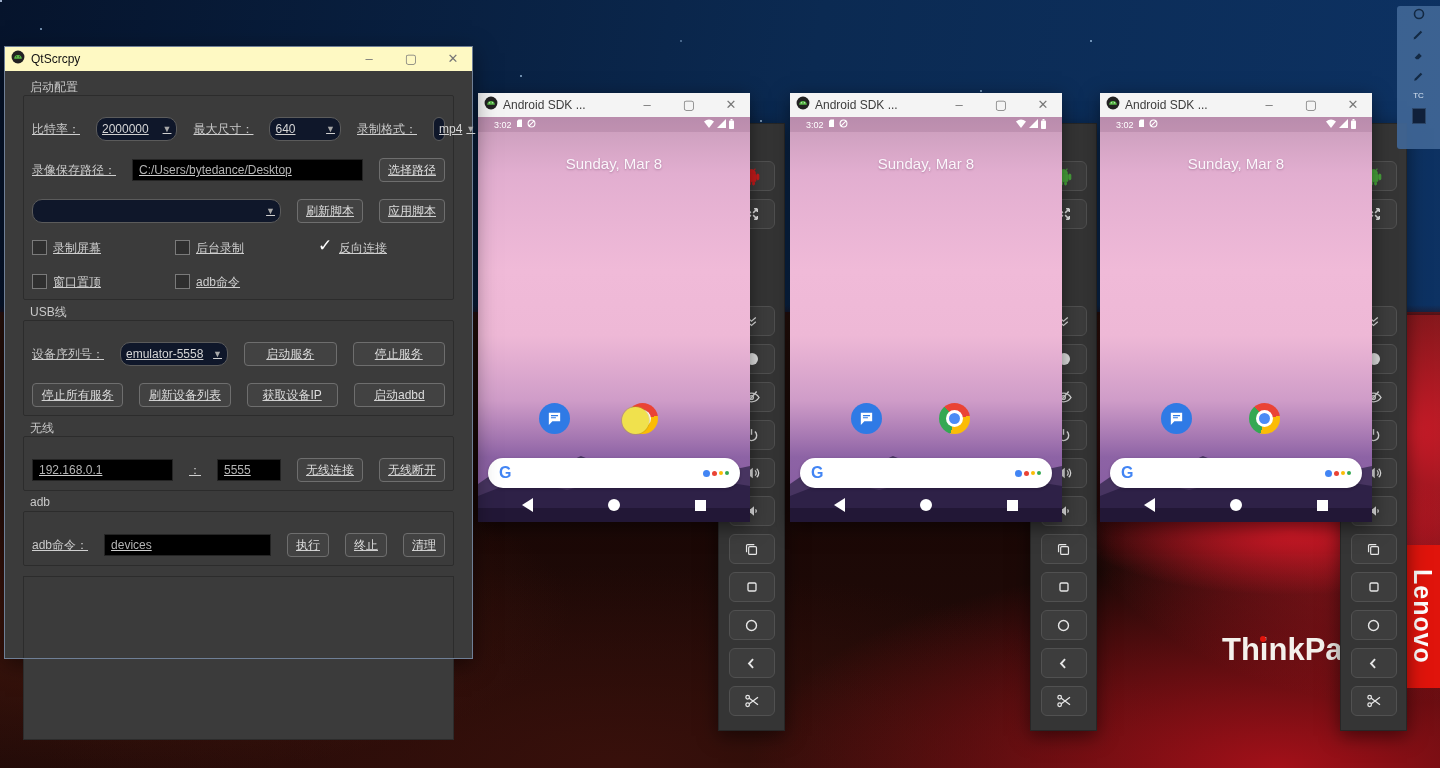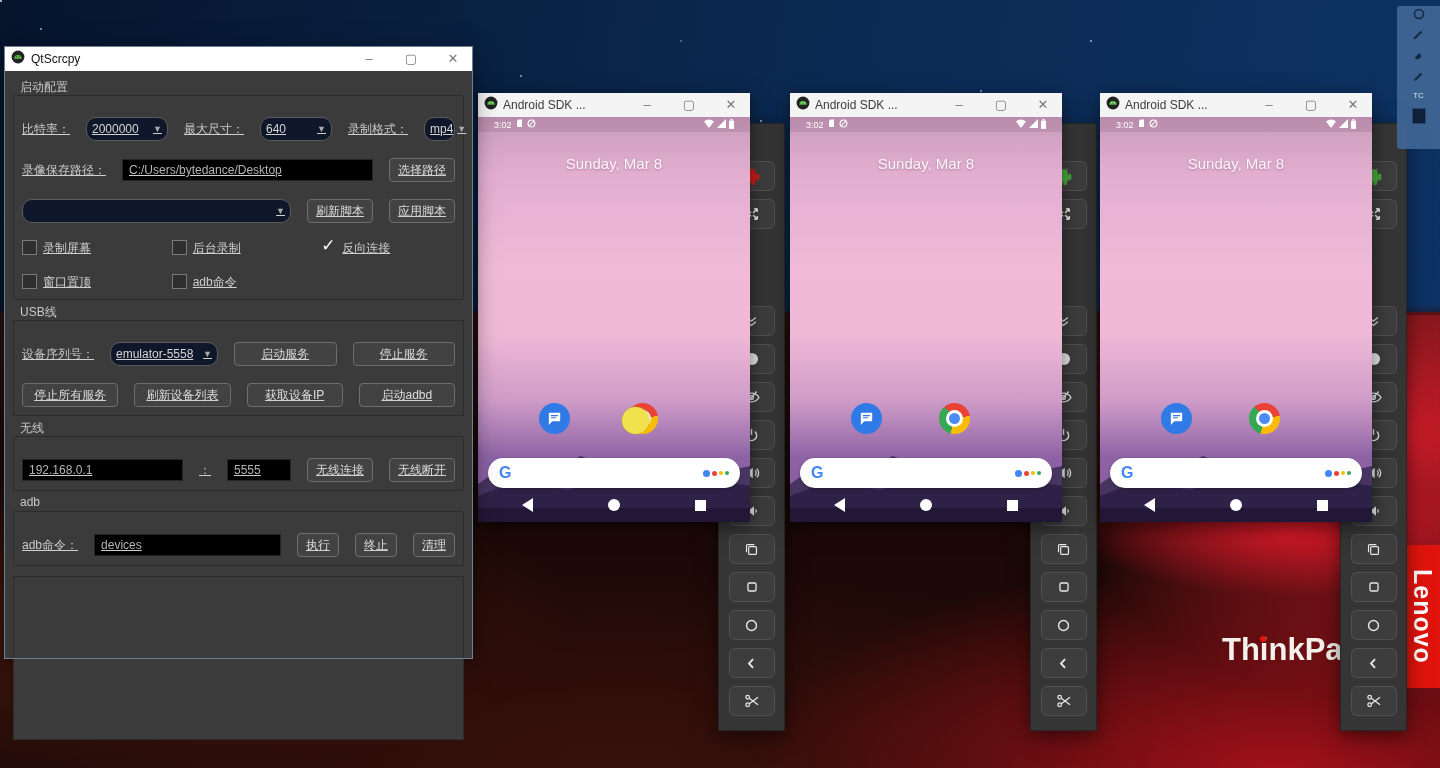--- a/index.html
+++ b/index.html
@@ -31,25 +31,25 @@
   
   .annot-bar{position:absolute;right:0;top:6px;width:43px;height:142px;background:rgba(64,102,150,.92);
        border-radius:3px 0 0 3px;display:flex;flex-direction:column;align-items:center;gap:8px;
        padding-top:1px;z-index:6;}
   .annot-ic{width:13px;height:13px;color:#132943;display:flex;align-items:center;justify-content:center;}
   .annot-label{color:#d8e4f2;font-size:8px;}
   .annot-swatch{width:12px;height:14px;background:#10203a;border:1px solid #2c4668;}
   
   .qs-window{position:absolute;left:5px;top:47px;width:467px;height:611px;z-index:5;
        box-shadow:0 6px 22px rgba(0,0,0,.55);outline:1px solid #6f7f96;}
-  .qs-titlebar{height:24px;background:#ffffff;display:flex;align-items:center;padding:0 6px;gap:6px;}
+  .qs-titlebar{height:24px;background:#fef9c3;display:flex;align-items:center;padding:0 6px;gap:6px;}
   .qs-title{font-size:12px;color:#111;}
   .win-ctrls{margin-left:auto;display:flex;gap:16px;align-items:center;}
   .win-ctrl{width:26px;text-align:center;color:#777;font-size:13px;cursor:default;line-height:24px;}
-  .qs-body{height:587px;background:#3b3b3b;padding:4px 4px;box-sizing:border-box;color:#cfcfcf;font-size:12px;}
+  .qs-body{height:587px;background:#3b3b3b;padding:4px 14px;box-sizing:border-box;color:#cfcfcf;font-size:12px;}
   .qs-group{border:1px solid #2c2c2c;border-radius:2px;margin:20px 4px 0;padding:4px 8px 8px;position:relative;}
   .qs-group-title{position:absolute;top:-17px;left:6px;font-size:12px;color:#c9c9c9;}
   .qs-row{display:flex;align-items:center;gap:16px;margin-top:17px;text-decoration:underline;}
   .qs-label{color:#c9c9c9;white-space:nowrap;}
   .qs-combo{background:#0f172a;border:1px solid #5b5b5b;border-radius:10px;color:#d6d6d6;
        padding:3px 5px;display:flex;align-items:center;justify-content:space-between;gap:4px;
        box-sizing:border-box;height:24px;}
   .qs-combo .arrow{color:#a8a8a8;font-size:9px;}
   .qs-input{background:#000000;border:1px solid #242424;color:#b4b4b4;padding:3px 6px;height:22px;
        box-sizing:border-box;display:flex;align-items:center;overflow:hidden;white-space:nowrap;}

